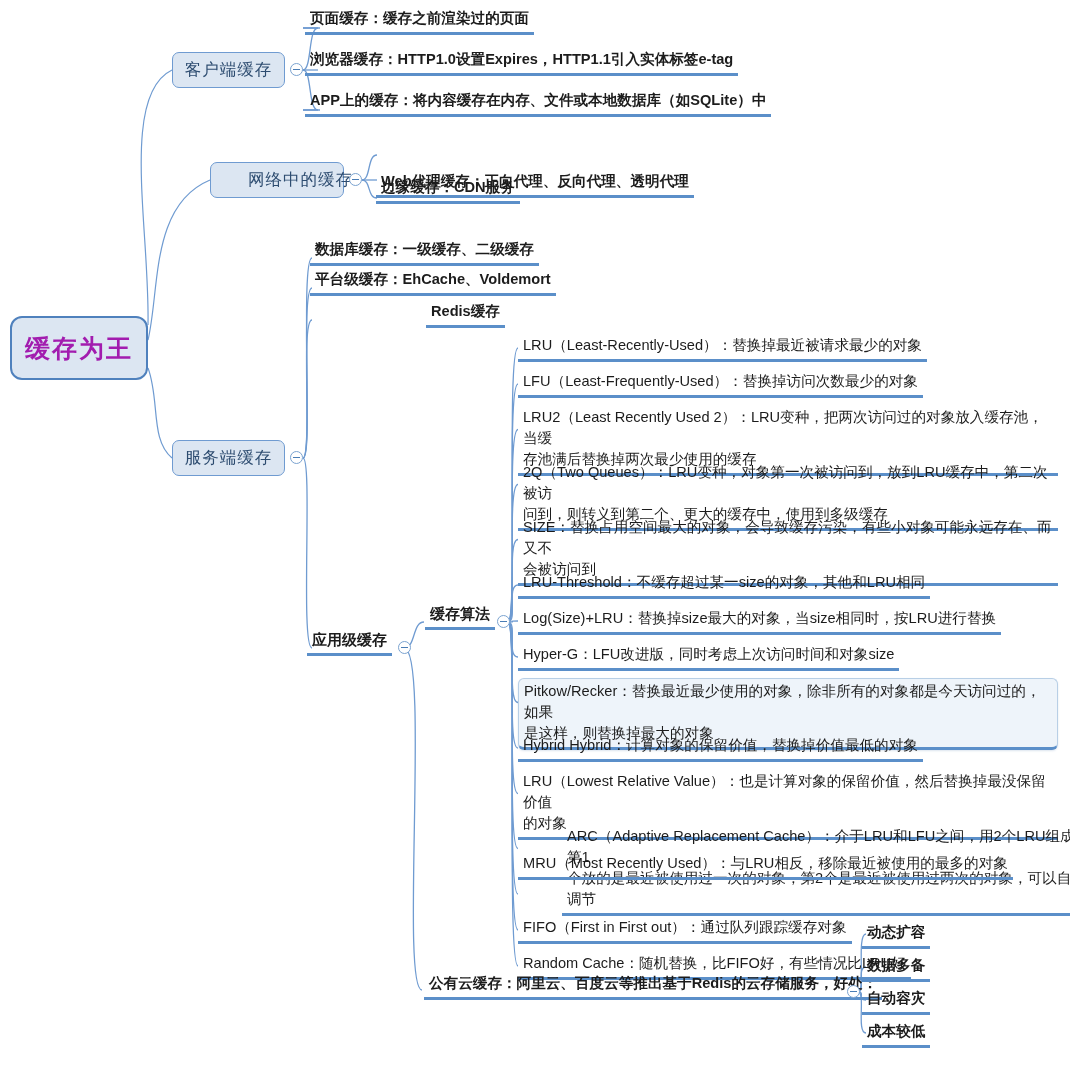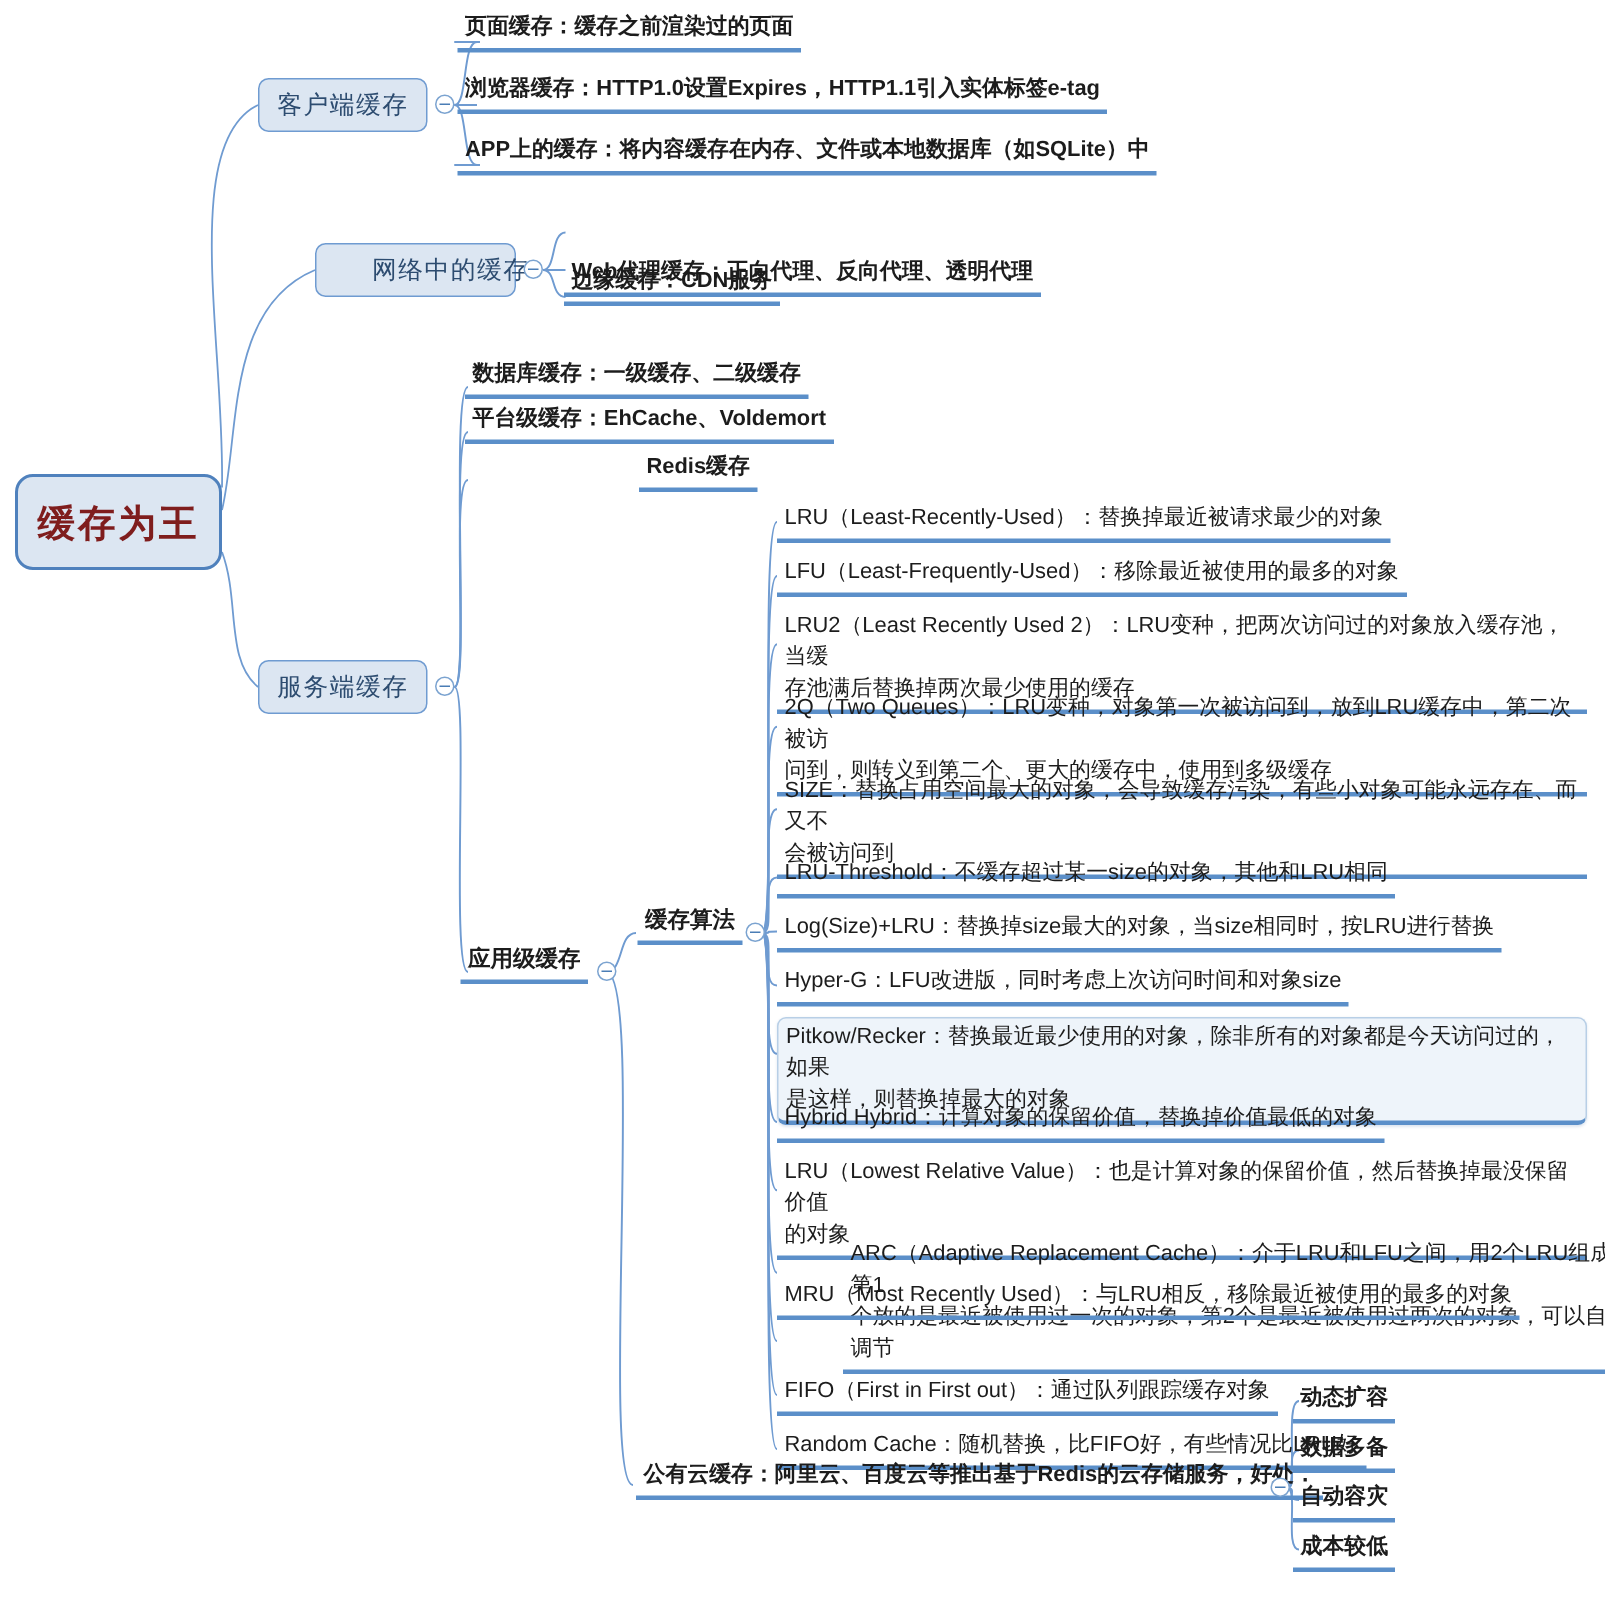--- a/index.html
+++ b/index.html
@@ -14,21 +14,21 @@
   #stage{position:absolute;left:0;top:0;width:1070px;height:1070px;}
   svg.links{position:absolute;left:0;top:0;width:1070px;height:1070px;pointer-events:none;}
 
   
   .root-node{
     position:absolute;
     box-sizing:border-box;
     background:#dce6f2;
     border:2.5px solid #4f81bd;
     border-radius:12px;
-    color:#7f1d1d;
+    color:#a21caf;
     font-weight:bold;
     font-size:25px;
     letter-spacing:2px;
     display:flex;align-items:center;justify-content:center;
   }
 
   
   .box-node{
     position:absolute;
     box-sizing:border-box;
@@ -198,21 +198,21 @@
   </div>
   <div class="toggle" style="left:398px;top:641px;"></div>
 
   <div class="leaf nowrap mid" style="left:425px;top:601px;">
     <span>缓存算法</span>
   </div>
   <div class="toggle" style="left:497px;top:615px;"></div>
 
   <div id="algo-list">
       <div class="leaf" style="left: 518px; top: 333px; width: auto; white-space: nowrap;"><span>LRU（Least-Recently-Used）：替换掉最近被请求最少的对象</span></div>
-      <div class="leaf" style="left: 518px; top: 369px; width: auto; white-space: nowrap;"><span>LFU（Least-Frequently-Used）：移除最近被使用的最多的对象</span></div>
+      <div class="leaf" style="left: 518px; top: 369px; width: auto; white-space: nowrap;"><span>LFU（Least-Frequently-Used）：替换掉访问次数最少的对象</span></div>
       <div class="leaf" style="left: 518px; top: 405px; width: 540px;"><span>LRU2（Least Recently Used 2）：LRU变种，把两次访问过的对象放入缓存池，当缓
 存池满后替换掉两次最少使用的缓存</span></div>
       <div class="leaf" style="left: 518px; top: 460px; width: 540px;"><span>2Q（Two Queues）：LRU变种，对象第一次被访问到，放到LRU缓存中，第二次被访
 问到，则转义到第二个、更大的缓存中，使用到多级缓存</span></div>
       <div class="leaf" style="left: 518px; top: 515px; width: 540px;"><span>SIZE：替换占用空间最大的对象，会导致缓存污染，有些小对象可能永远存在、而又不
 会被访问到</span></div>
       <div class="leaf" style="left: 518px; top: 570px; width: auto; white-space: nowrap;"><span>LRU-Threshold：不缓存超过某一size的对象，其他和LRU相同</span></div>
       <div class="leaf" style="left: 518px; top: 606px; width: auto; white-space: nowrap;"><span>Log(Size)+LRU：替换掉size最大的对象，当size相同时，按LRU进行替换</span></div>
       <div class="leaf" style="left: 518px; top: 642px; width: auto; white-space: nowrap;"><span>Hyper-G：LFU改进版，同时考虑上次访问时间和对象size</span></div>
       <div class="leaf sel" style="left: 518px; top: 678px; width: 540px;"><span>Pitkow/Recker：替换最近最少使用的对象，除非所有的对象都是今天访问过的，如果

